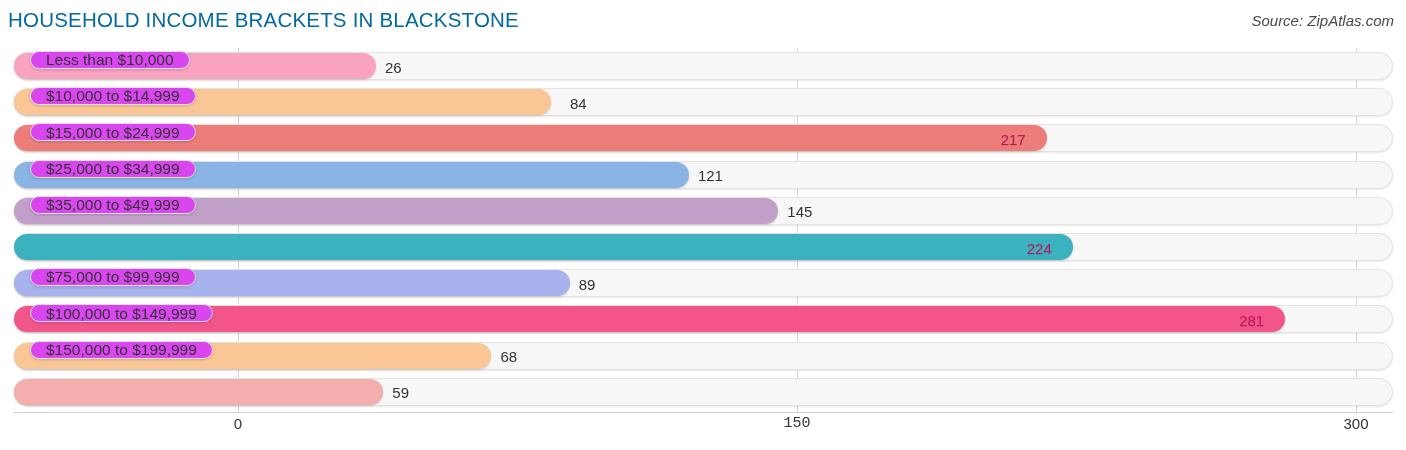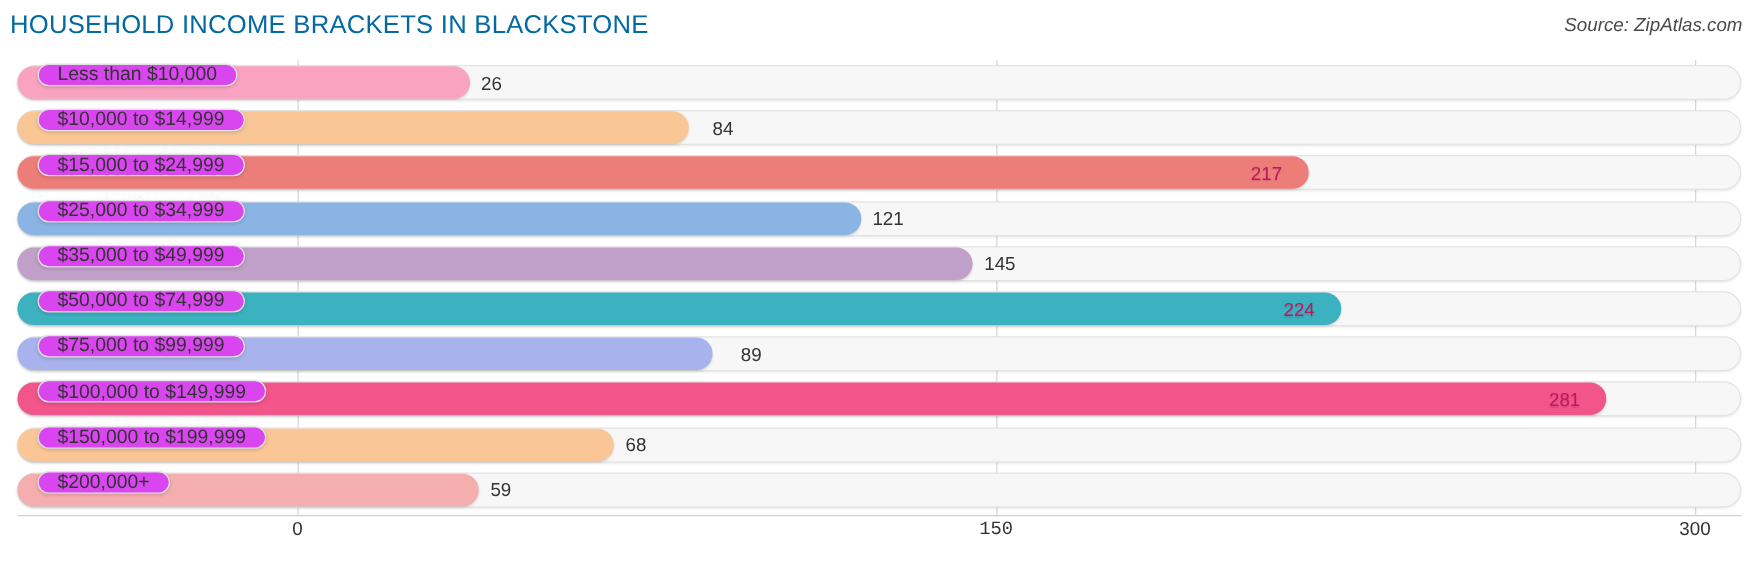--- a/index.html
+++ b/index.html
@@ -140,55 +140,49 @@
           <div class="track"></div>
           <div class="bar" style="width: 764.367px; background: rgb(192, 160, 200);"></div>
           <div class="pill">
             <span class="pill-label">$35,000 to $49,999</span>
           </div>
           <div class="val-out" style="left: 787.367px;">145</div>
         </div>
         <div class="row" style="top: 183px;">
           <div class="track"></div>
           <div class="bar" style="width: 1058.77px; background: rgb(60, 177, 191);"></div>
-          <div class="pill">
-            <span class="pill-label">$50,000 to $74,999</span>
-          </div>
           <div class="val-in" style="left: 1026.77px;">224</div>
         </div>
         <div class="row" style="top: 219.2px;">
           <div class="track"></div>
           <div class="bar" style="width: 555.673px; background: rgb(168, 178, 236);"></div>
           <div class="pill">
             <span class="pill-label">$75,000 to $99,999</span>
           </div>
-          <div class="val-out" style="left: 578.673px; margin-left: 14px;">89</div>
+          <div class="val-out" style="left: 578.673px;">89</div>
         </div>
         <div class="row" style="top: 255.4px;">
           <div class="track"></div>
           <div class="bar" style="width: 1271.19px; background: rgb(242, 85, 138);"></div>
           <div class="pill">
             <span class="pill-label">$100,000 to $149,999</span>
           </div>
           <div class="val-in" style="left: 1239.19px;">281</div>
         </div>
         <div class="row" style="top: 291.6px;">
           <div class="track"></div>
           <div class="bar" style="width: 477.413px; background: rgb(250, 198, 149);"></div>
           <div class="pill">
             <span class="pill-label">$150,000 to $199,999</span>
           </div>
           <div class="val-out" style="left: 500.413px;">68</div>
         </div>
         <div class="row" style="top: 327.8px;">
           <div class="track"></div>
           <div class="bar" style="width: 369.34px; background: rgb(243, 174, 173);"></div>
-          <div class="pill">
-            <span class="pill-label">$200,000+</span>
-          </div>
           <div class="val-out" style="left: 392.34px;">59</div>
         </div>
       </div>
   </div>
 
   <div class="axis-line"></div>
   <div id="ticks">
       <div class="tick" style="left: 238px;">0</div>
       <div class="tick" style="left: 797px; font-family: Liberation Mono, monospace;">150</div>
       <div class="tick" style="left: 1356px;">300</div>

